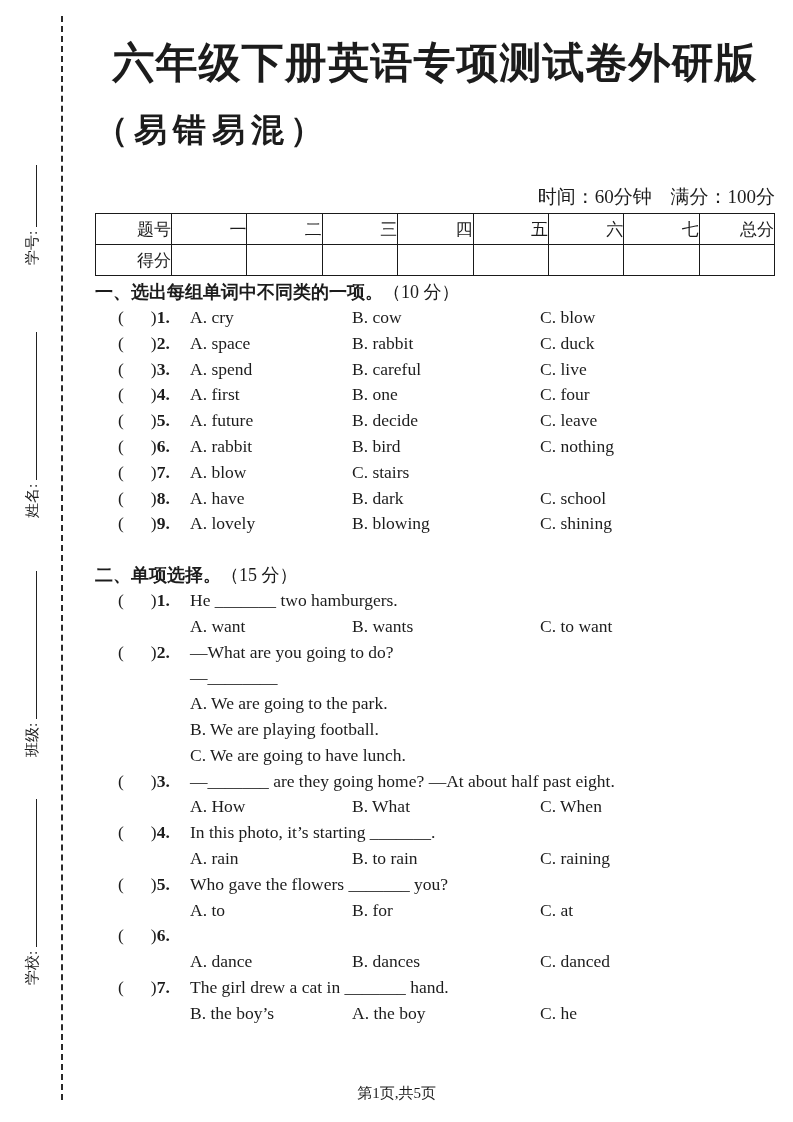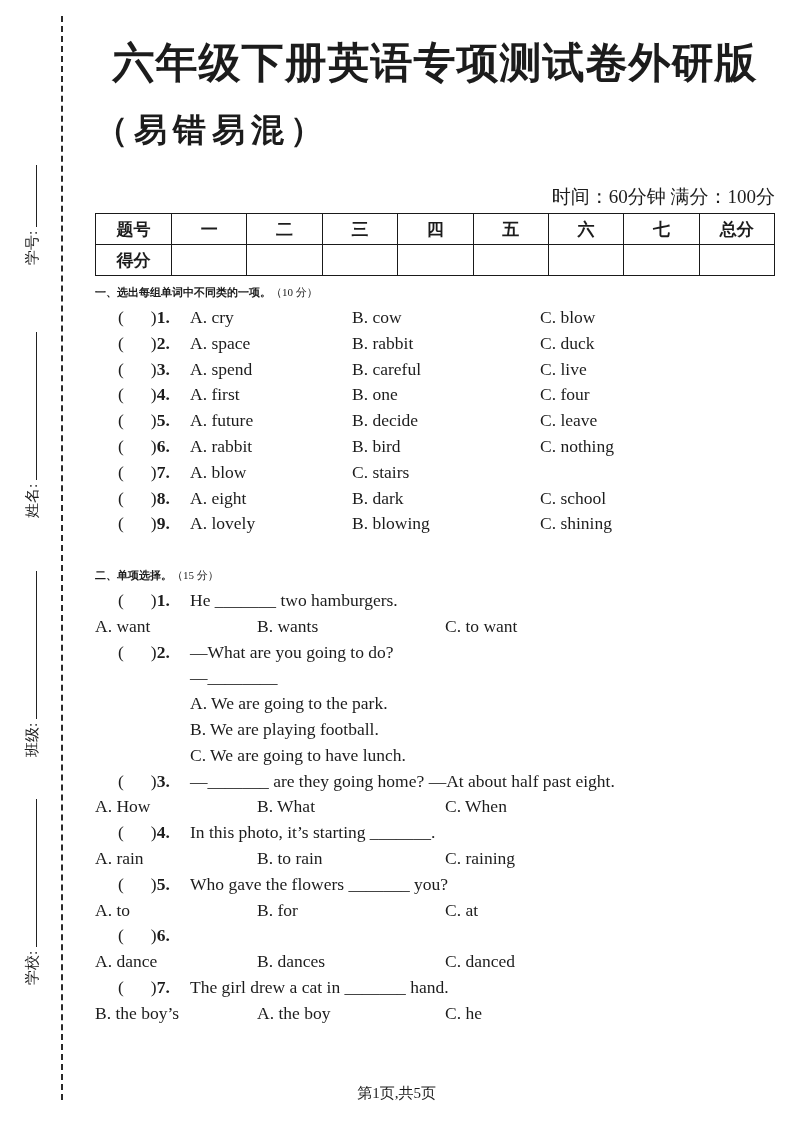--- a/index.html
+++ b/index.html
@@ -52,61 +52,61 @@
   .subtitle {
     position: absolute; top: 106px; left: 0; width: 100%;
     font-size: 33px; font-weight: 700; line-height: 48px;
     letter-spacing: 6px;
   }
   .meta {
     position: absolute; top: 184px; left: 0; width: 100%;
     text-align: right;
     font-size: 19px; line-height: 26px;
   }
-  .meta span { }
+  .meta span { margin-left: 14px; }
 
   
   #score-table {
     position: absolute; top: 213px; left: 0; width: 680px;
     border-collapse: collapse;
     table-layout: fixed;
   }
   #score-table td {
     border: 1.7px solid #1a1a1a;
     height: 31px;
-    text-align: center; vertical-align: middle;
+    text-align: right; vertical-align: middle;
     font-size: 17px;
     overflow: hidden;
-    font-weight: bold;
   }
   #score-table td.first { width: 76px; }
 
   
   section { position: absolute; left: 0; width: 680px; font-size: 17.5px; }
   #sec1 { top: 279px; }
   #sec2 { top: 562px; }
   .sec-heading {
     line-height: 26px; height: 26px;
     font-weight: 700;
     font-family: "Liberation Sans", "DejaVu Sans", sans-serif;
-    font-size: 11px;
+    font-size: 18px;
   }
   .sec-heading .score {
     font-weight: 400;
     font-family: "Liberation Serif", "DejaVu Serif", serif;
   }
   .qline { line-height: 25.8px; height: 25.8px; white-space: nowrap; }
   .qrow {
     display: grid;
     grid-template-columns: 95px 162px 188px 1fr;
   }
   .qrow2 { display: grid; grid-template-columns: 95px 1fr; }
   .optrow {
     display: grid;
     grid-template-columns: 162px 188px 1fr;
+    margin-left: 95px;
   }
   .cell-num { padding-left: 23px; white-space: nowrap; }
   .paren-gap { display: inline-block; width: 27px; }
   .qnum { font-weight: 700; }
   .indent { padding-left: 95px; }
 
   .footer {
     position: absolute; top: 1082px; left: 0; width: 793px;
     text-align: center;
     font-size: 15px; line-height: 22px;
@@ -202,21 +202,21 @@
             <span>B. bird</span>
             <span>C. nothing</span>
           </div>
           <div class="qline qrow">
             <span class="cell-num"><span>(</span><span class="paren-gap"></span><span>)</span><span class="qnum">7.</span></span>
             <span>A. blow</span>
             <span>C. stairs</span>
           </div>
           <div class="qline qrow">
             <span class="cell-num"><span>(</span><span class="paren-gap"></span><span>)</span><span class="qnum">8.</span></span>
-            <span>A. eight</span>
+            <span>A. have</span>
             <span>B. dark</span>
             <span>C. school</span>
           </div>
           <div class="qline qrow">
             <span class="cell-num"><span>(</span><span class="paren-gap"></span><span>)</span><span class="qnum">9.</span></span>
             <span>A. lovely</span>
             <span>B. blowing</span>
             <span>C. shining</span>
           </div>
         </div>

